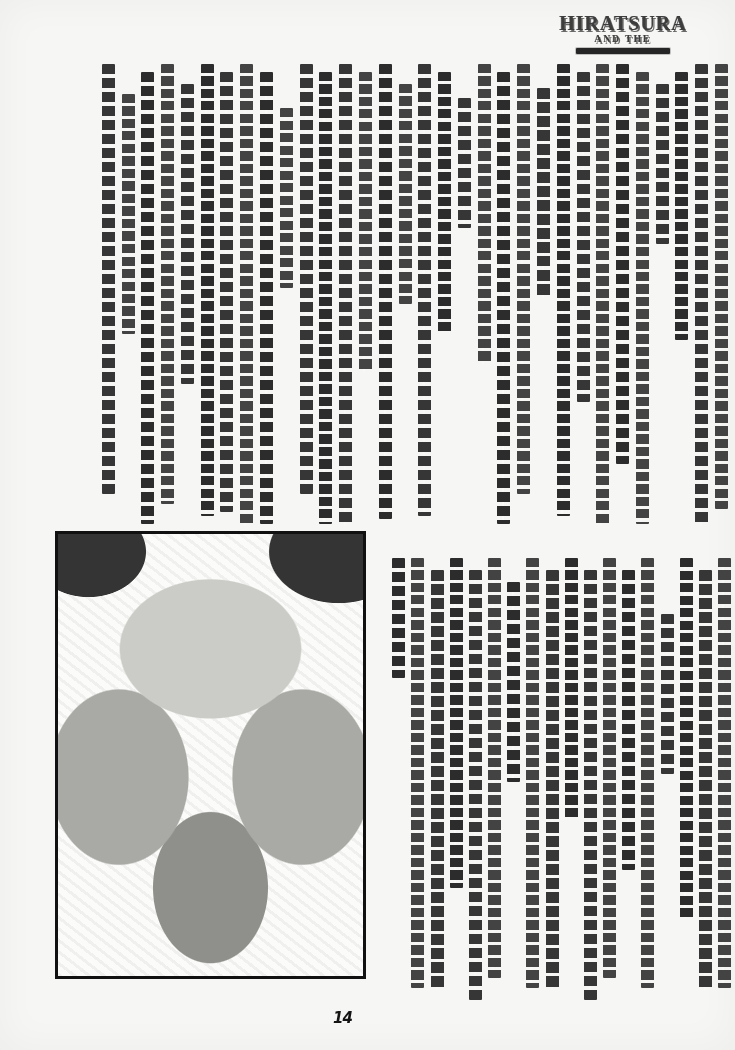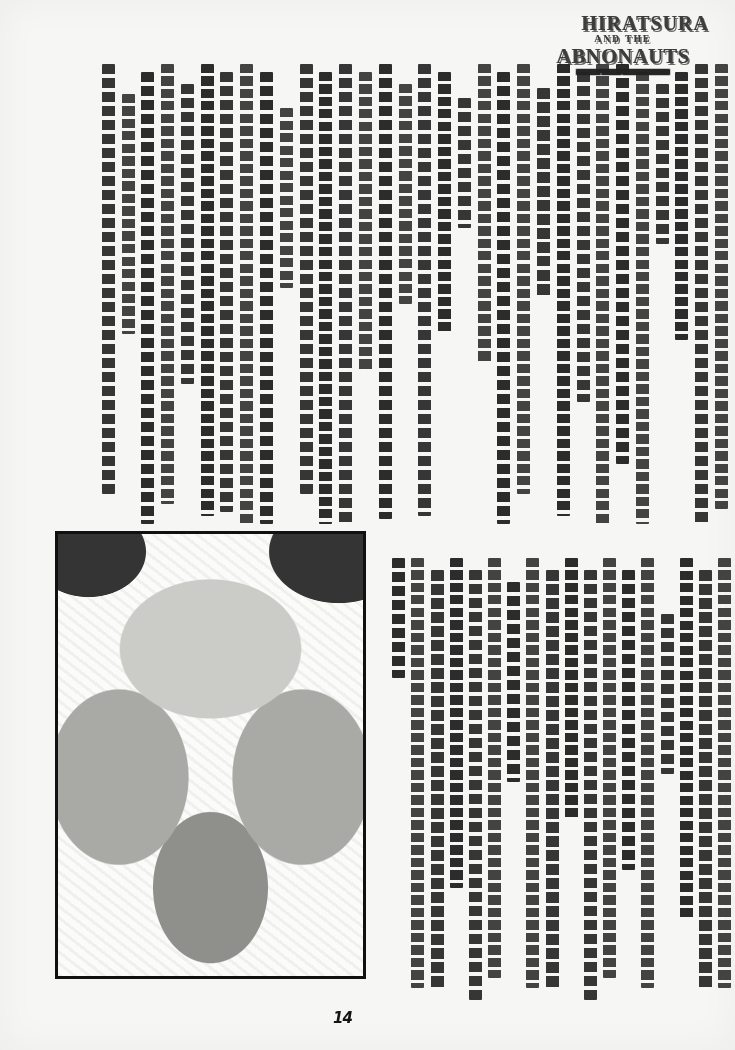--- a/index.html
+++ b/index.html
@@ -15,21 +15,21 @@
   }
 
   
   .logo{
     position:absolute;top:13px;right:26px;width:172px;
     text-align:center;line-height:1;
     font-family:"Liberation Serif", serif;
     color:var(--logo-ink,#3d3d3d);
     text-shadow:1.5px 1.5px 0 rgba(10,10,10,0.6), -0.5px -0.5px 0 rgba(150,150,150,0.8);
   }
-  .logo .l1{font-size:20px;font-weight:700;letter-spacing:1px;text-align:right;}
+  .logo .l1{font-size:20px;font-weight:700;letter-spacing:1px;}
   .logo .l2{font-size:9.5px;font-weight:700;letter-spacing:2px;margin-top:2px;}
   .logo .l3{font-size:20.5px;font-weight:700;letter-spacing:0.5px;margin-top:1px;}
   .logo .sub{
     width:94px;height:6px;margin:3px auto 0;
     background:#262626;border-radius:1px;
     box-shadow:0 0 0 1px rgba(38,38,38,0.25);
   }
 
   
   .tblock{position:absolute;}
@@ -77,21 +77,20 @@
   }
 </style>
 </head>
 <body>
 
 <div class="page" style="--paper: #f6f6f4; --ink: #222222; --logo-ink: #3d3d3d; --frame-ink: #111111;">
 
   <header class="logo">
     <div class="l1">HIRATSURA</div>
     <div class="l2">AND THE</div>
-    <div class="l3">ABNONAUTS</div>
     <div class="sub"></div>
   </header>
 
   <section class="tblock top">
       <div class="tcol" style="right: 2px; top: 6px; height: 445px;"></div>
       <div class="tcol" style="right: 21.7812px; top: 6px; height: 462px;"></div>
       <div class="tcol" style="right: 41.5625px; top: 14px; height: 268px;"></div>
       <div class="tcol" style="right: 61.3438px; top: 26px; height: 160px;"></div>
       <div class="tcol" style="right: 81.125px; top: 14px; height: 452px;"></div>
       <div class="tcol" style="right: 100.906px; top: 6px; height: 400px;"></div>

